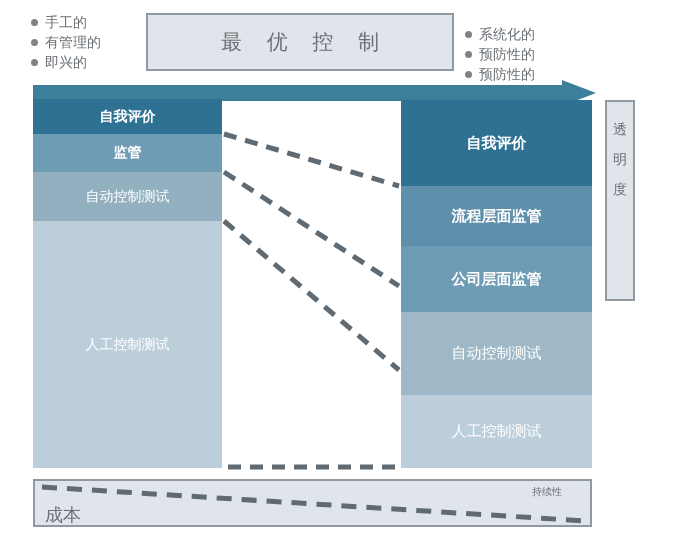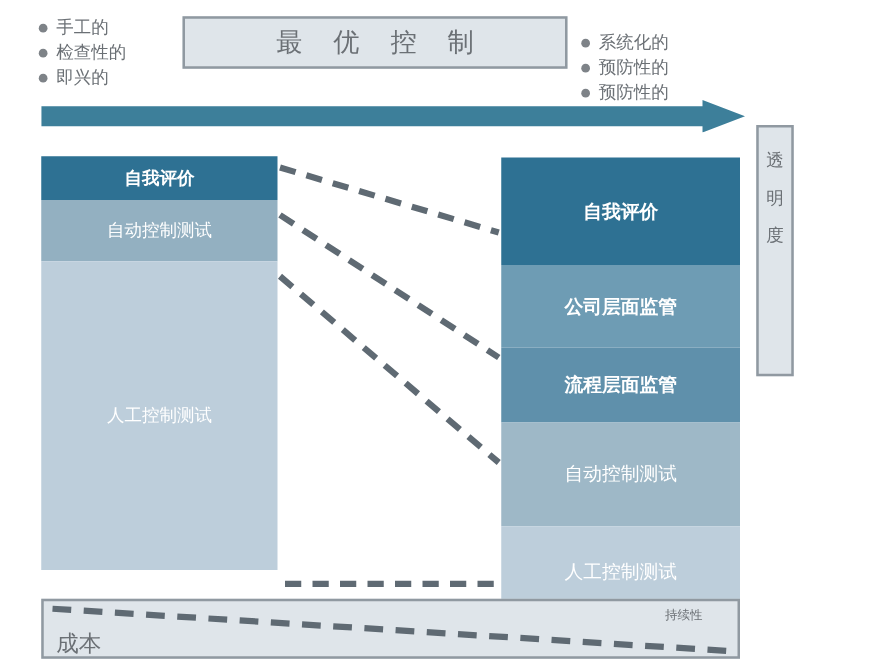--- a/index.html
+++ b/index.html
@@ -43,21 +43,21 @@
   }
   #bullets-left  { left: 31px; top: 12px; }
   #bullets-right { left: 465px; top: 24px; }
 
   
   #title-box {
     position: absolute;
     left: 146px;
     top: 13px;
     width: 308px;
-    height: 42px;
+    height: 58px;
     background: #dfe5ea;
     border: 2px solid #9099a1;
     box-sizing: border-box;
     display: flex;
     align-items: center;
     justify-content: center;
   }
   #title-text {
     font-size: 21px;
     color: #6b7075;
@@ -71,21 +71,20 @@
     left: 33px;
     top: 80px;
     width: 563px;
     height: 26px;
   }
 
   
   .stack {
     position: absolute;
     box-sizing: border-box;
-    margin-top: 26px;
   }
   #stack-left  { left: 33px;  top: 99px; width: 189px; height: 369px; }
   #stack-right { left: 401px; top: 100px; width: 191px; height: 368px; }
 
   .seg {
     position: relative;
     width: 100%;
     box-sizing: border-box;
     display: flex;
     align-items: center;
@@ -159,21 +158,21 @@
 
 <div id="canvas">
 
   <ul class="bullet-list" id="bullets-left">
     <li>
       <span class="bullet-dot"></span>
       <span>手工的</span>
     </li>
     <li>
       <span class="bullet-dot"></span>
-      <span>检查性的</span>
+      <span>有管理的</span>
     </li>
     <li>
       <span class="bullet-dot"></span>
       <span>即兴的</span>
     </li>
   </ul>
 
   <div id="title-box">
     <span id="title-text">最 优 控 制</span>
   </div>
@@ -194,37 +193,40 @@
   </ul>
 
   <svg id="arrow" viewBox="0 0 563 26">
     <polygon id="arrow-shape" points="0,5 529,5 529,0 563,13 529,26 529,21 0,21" fill="#3d7f9a"></polygon>
   </svg>
 
   <div class="stack" id="stack-left">
       <div class="seg bold" style="background: rgb(46, 113, 147); height: 35px;">
         <span>自我评价</span>
       </div>
+      <div class="seg bold" style="background: rgb(110, 156, 180); height: 38px;">
+        <span>监管</span>
+      </div>
       <div class="seg" style="background: rgb(147, 176, 193); height: 49px;">
         <span>自动控制测试</span>
       </div>
       <div class="seg" style="background: rgb(189, 206, 219); height: 247px;">
         <span>人工控制测试</span>
       </div>
     </div>
 
   <div class="stack" id="stack-right">
       <div class="seg bold" style="background: rgb(46, 113, 147); height: 86px;">
         <span>自我评价</span>
       </div>
+      <div class="seg bold" style="background: rgb(95, 144, 171); height: 60px;">
+        <span>流程层面监管</span>
+      </div>
       <div class="seg bold" style="background: rgb(110, 156, 180); height: 66px;">
         <span>公司层面监管</span>
-      </div>
-      <div class="seg bold" style="background: rgb(95, 144, 171); height: 60px;">
-        <span>流程层面监管</span>
       </div>
       <div class="seg" style="background: rgb(158, 184, 199); height: 83px;">
         <span>自动控制测试</span>
       </div>
       <div class="seg" style="background: rgb(189, 206, 219); height: 73px;">
         <span>人工控制测试</span>
       </div>
     </div>
 
   <div id="transparency-box">

